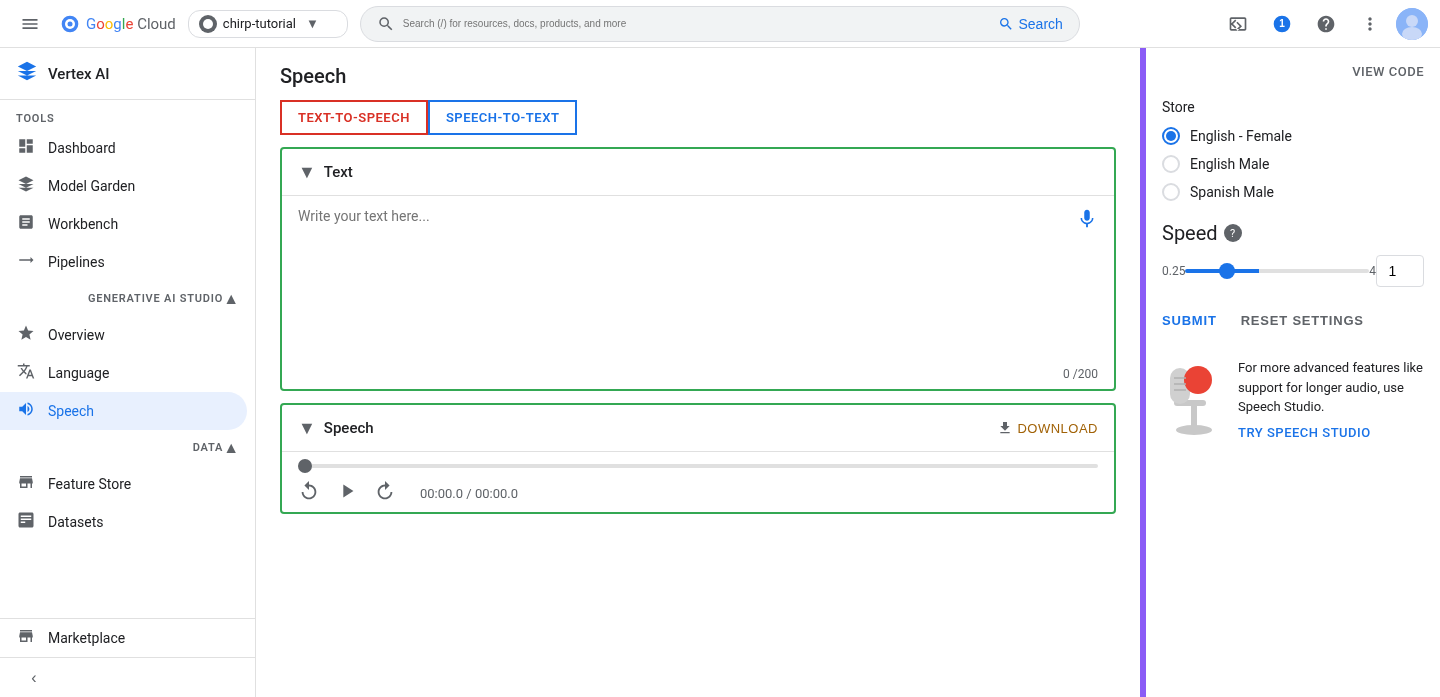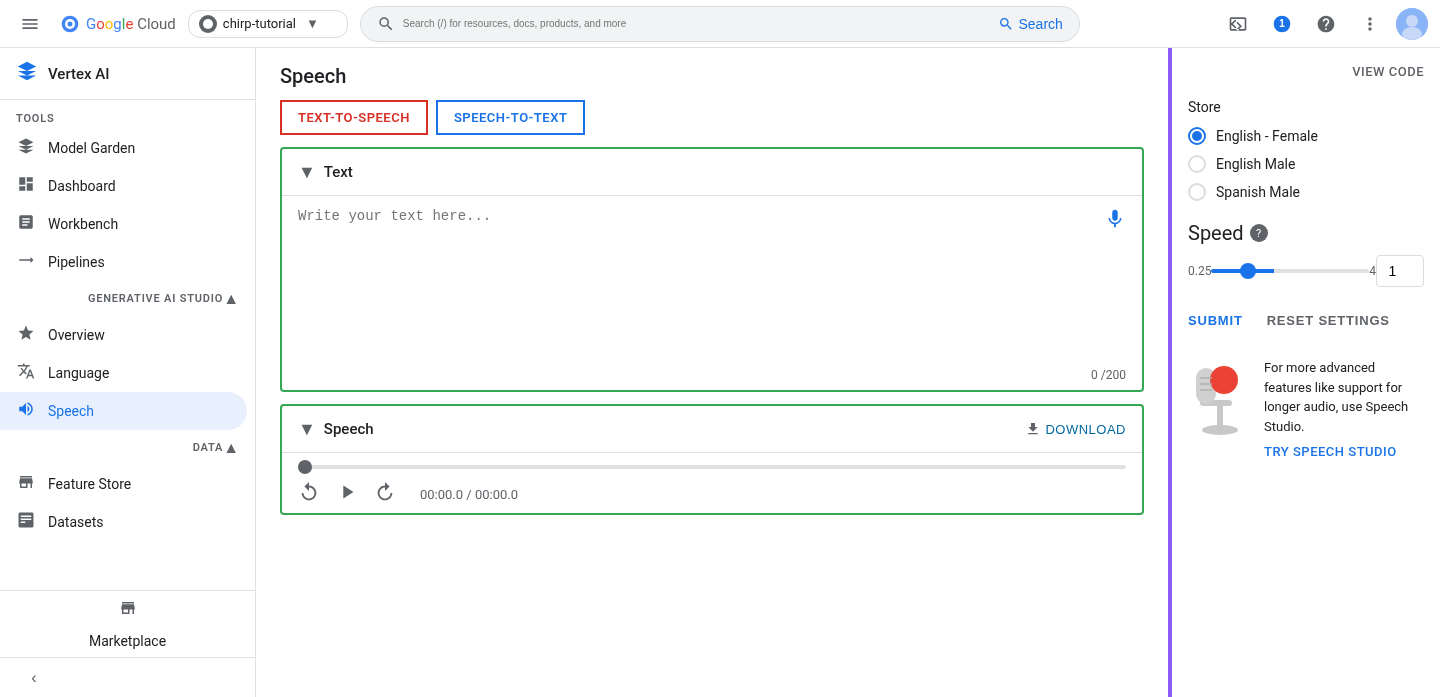--- a/index.html
+++ b/index.html
@@ -84,21 +84,21 @@
     .content-area {
       flex: 1; overflow-y: auto; padding: 0;
       display: flex; flex-direction: column;
     }
     .content-header {
       padding: 16px 24px 0;
       font-size: 20px; font-weight: 500; color: #202124;
       border-bottom: none;
     }
     .tabs-row {
-      display: flex; align-items: center; gap: 8px;
+      display: flex; align-items: center; gap: 0;
       padding: 12px 24px 0;
     }
     .tab {
       padding: 8px 16px; font-size: 13px; font-weight: 600;
       cursor: pointer; border: 2px solid transparent;
       letter-spacing: 0.5px; text-transform: uppercase;
     }
     .tab.active-red { color: #d93025; border: 2px solid #d93025; }
     .tab.active-blue { color: #1a73e8; border: 2px solid #1a73e8; }
 
@@ -108,21 +108,21 @@
     .panel {
       border: 2px solid #34a853; border-radius: 4px;
       background: #fff;
     }
     .panel-header {
       display: flex; align-items: center; gap: 8px;
       padding: 12px 16px; border-bottom: 1px solid #e0e0e0;
       font-size: 15px; font-weight: 500;
     }
     .panel-header-chevron { color: #5f6368; font-size: 18px; }
-    .text-area-container { position: relative; padding: 12px 16px; min-height: 160px; font-family: Liberation Mono, monospace; }
+    .text-area-container { position: relative; padding: 12px 16px; min-height: 160px; }
     .text-area-container textarea {
       width: 100%; min-height: 140px; border: none; outline: none;
       font-size: 14px; color: #202124; resize: none;
       font-family: inherit; background: transparent;
     }
     .mic-icon-btn {
       position: absolute; right: 16px; top: 12px;
       background: none; border: none; cursor: pointer;
       color: #1a73e8; font-size: 20px;
     }
@@ -133,34 +133,34 @@
 
     
     .speech-panel { border: 2px solid #34a853; border-radius: 4px; background: #fff; }
     .speech-panel-header {
       display: flex; align-items: center; justify-content: space-between;
       padding: 12px 16px; border-bottom: 1px solid #e0e0e0;
     }
     .speech-panel-title { display: flex; align-items: center; gap: 8px; font-size: 15px; font-weight: 500; }
     .download-btn {
       display: flex; align-items: center; gap: 4px;
-      color: #0369a1; font-size: 13px; cursor: pointer;
+      color: #a16207; font-size: 13px; cursor: pointer;
       background: none; border: none; font-weight: 500;
       text-transform: uppercase; letter-spacing: 0.5px;
     }
     .audio-player-area { padding: 12px 16px 5px; }
     .audio-progress { width: 100%; height: 4px; background: #e0e0e0; border-radius: 2px; margin-bottom: 12px; position: relative; }
     .audio-progress-thumb { width: 14px; height: 14px; border-radius: 50%; background: #5f6368; position: absolute; top: -5px; left: 0; }
     .audio-controls { display: flex; align-items: center; gap: 16px; }
     .audio-control-btn { background: none; border: none; cursor: pointer; color: #5f6368; font-size: 20px; }
     .audio-time { font-size: 13px; color: #5f6368; margin-left: 8px; }
 
     
     .right-panel {
-      width: 272px; flex-shrink: 0; border-left: 4px solid #8b5cf6;
+      width: 300px; flex-shrink: 0; border-left: 6px solid #8b5cf6;
       padding: 16px; overflow-y: auto; background: #fff;
     }
     .view-code-link {
       color: #5f6368; font-size: 13px; text-align: right;
       cursor: pointer; text-transform: uppercase; letter-spacing: 0.5px;
       font-weight: 500; margin-bottom: 20px;
     }
     .voice-section-title { font-size: 14px; font-weight: 400; color: #202124; margin-bottom: 12px; }
     .radio-group { display: flex; flex-direction: column; gap: 10px; margin-bottom: 20px; }
     .radio-item { display: flex; align-items: center; gap: 10px; cursor: pointer; }
@@ -291,32 +291,32 @@
         </svg>
       </div>
       <span class="sidebar-header-title">Vertex AI</span>
     </div>
 
     <div class="sidebar-section-label">TOOLS</div>
 
     <div class="sidebar-item">
       <span class="sidebar-item-icon">
         <svg width="18" height="18" viewBox="0 0 24 24" fill="#5f6368">
+          <path d="M3 13h8V3H3v10zm0 8h8v-6H3v6zm10 0h8V11h-8v10zm0-18v6h8V3h-8z"></path>
+        </svg>
+      </span>
+      <span>Dashboard</span>
+    </div>
+    <div class="sidebar-item">
+      <span class="sidebar-item-icon">
+        <svg width="18" height="18" viewBox="0 0 24 24" fill="#5f6368">
           <path d="M12 2L2 7l10 5 10-5-10-5zM2 17l10 5 10-5M2 12l10 5 10-5"></path>
         </svg>
       </span>
       <span>Model Garden</span>
-    </div>
-    <div class="sidebar-item">
-      <span class="sidebar-item-icon">
-        <svg width="18" height="18" viewBox="0 0 24 24" fill="#5f6368">
-          <path d="M3 13h8V3H3v10zm0 8h8v-6H3v6zm10 0h8V11h-8v10zm0-18v6h8V3h-8z"></path>
-        </svg>
-      </span>
-      <span>Dashboard</span>
     </div>
     <div class="sidebar-item">
       <span class="sidebar-item-icon">
         <svg width="18" height="18" viewBox="0 0 24 24" fill="#5f6368">
           <path d="M19 3H5c-1.1 0-2 .9-2 2v14c0 1.1.9 2 2 2h14c1.1 0 2-.9 2-2V5c0-1.1-.9-2-2-2zm-5 14H7v-2h7v2zm3-4H7v-2h10v2zm0-4H7V7h10v2z"></path>
         </svg>
       </span>
       <span>Workbench</span>
     </div>
     <div class="sidebar-item">
@@ -375,21 +375,21 @@
       <span class="sidebar-item-icon">
         <svg width="18" height="18" viewBox="0 0 24 24" fill="#5f6368">
           <path d="M20 2H4c-1.1 0-2 .9-2 2v16c0 1.1.9 2 2 2h16c1.1 0 2-.9 2-2V4c0-1.1-.9-2-2-2zm-9 14H5v-2h6v2zm8-4H5v-2h14v2zm0-4H5V6h14v2z"></path>
         </svg>
       </span>
       <span>Datasets</span>
     </div>
 
     <div style="flex:1"></div>
 
-    <div class="sidebar-item" style="border-top:1px solid #e0e0e0;margin-top:auto;flex-direction:column;">
+    <div class="sidebar-item" style="border-top:1px solid #e0e0e0;margin-top:auto;">
       <span class="sidebar-item-icon">
         <svg width="18" height="18" viewBox="0 0 24 24" fill="#5f6368">
           <path d="M20 4H4v2h16V4zm1 10v-2l-1-5H4l-1 5v2h1v6h10v-6h4v6h2v-6h1zm-9 4H6v-4h6v4z"></path>
         </svg>
       </span>
       <span>Marketplace</span>
     </div>
 
     <div style="height:40px;display:flex;align-items:center;padding:0 16px;border-top:1px solid #e0e0e0;">
       <button class="icon-btn" style="font-size:16px;">‹</button>

